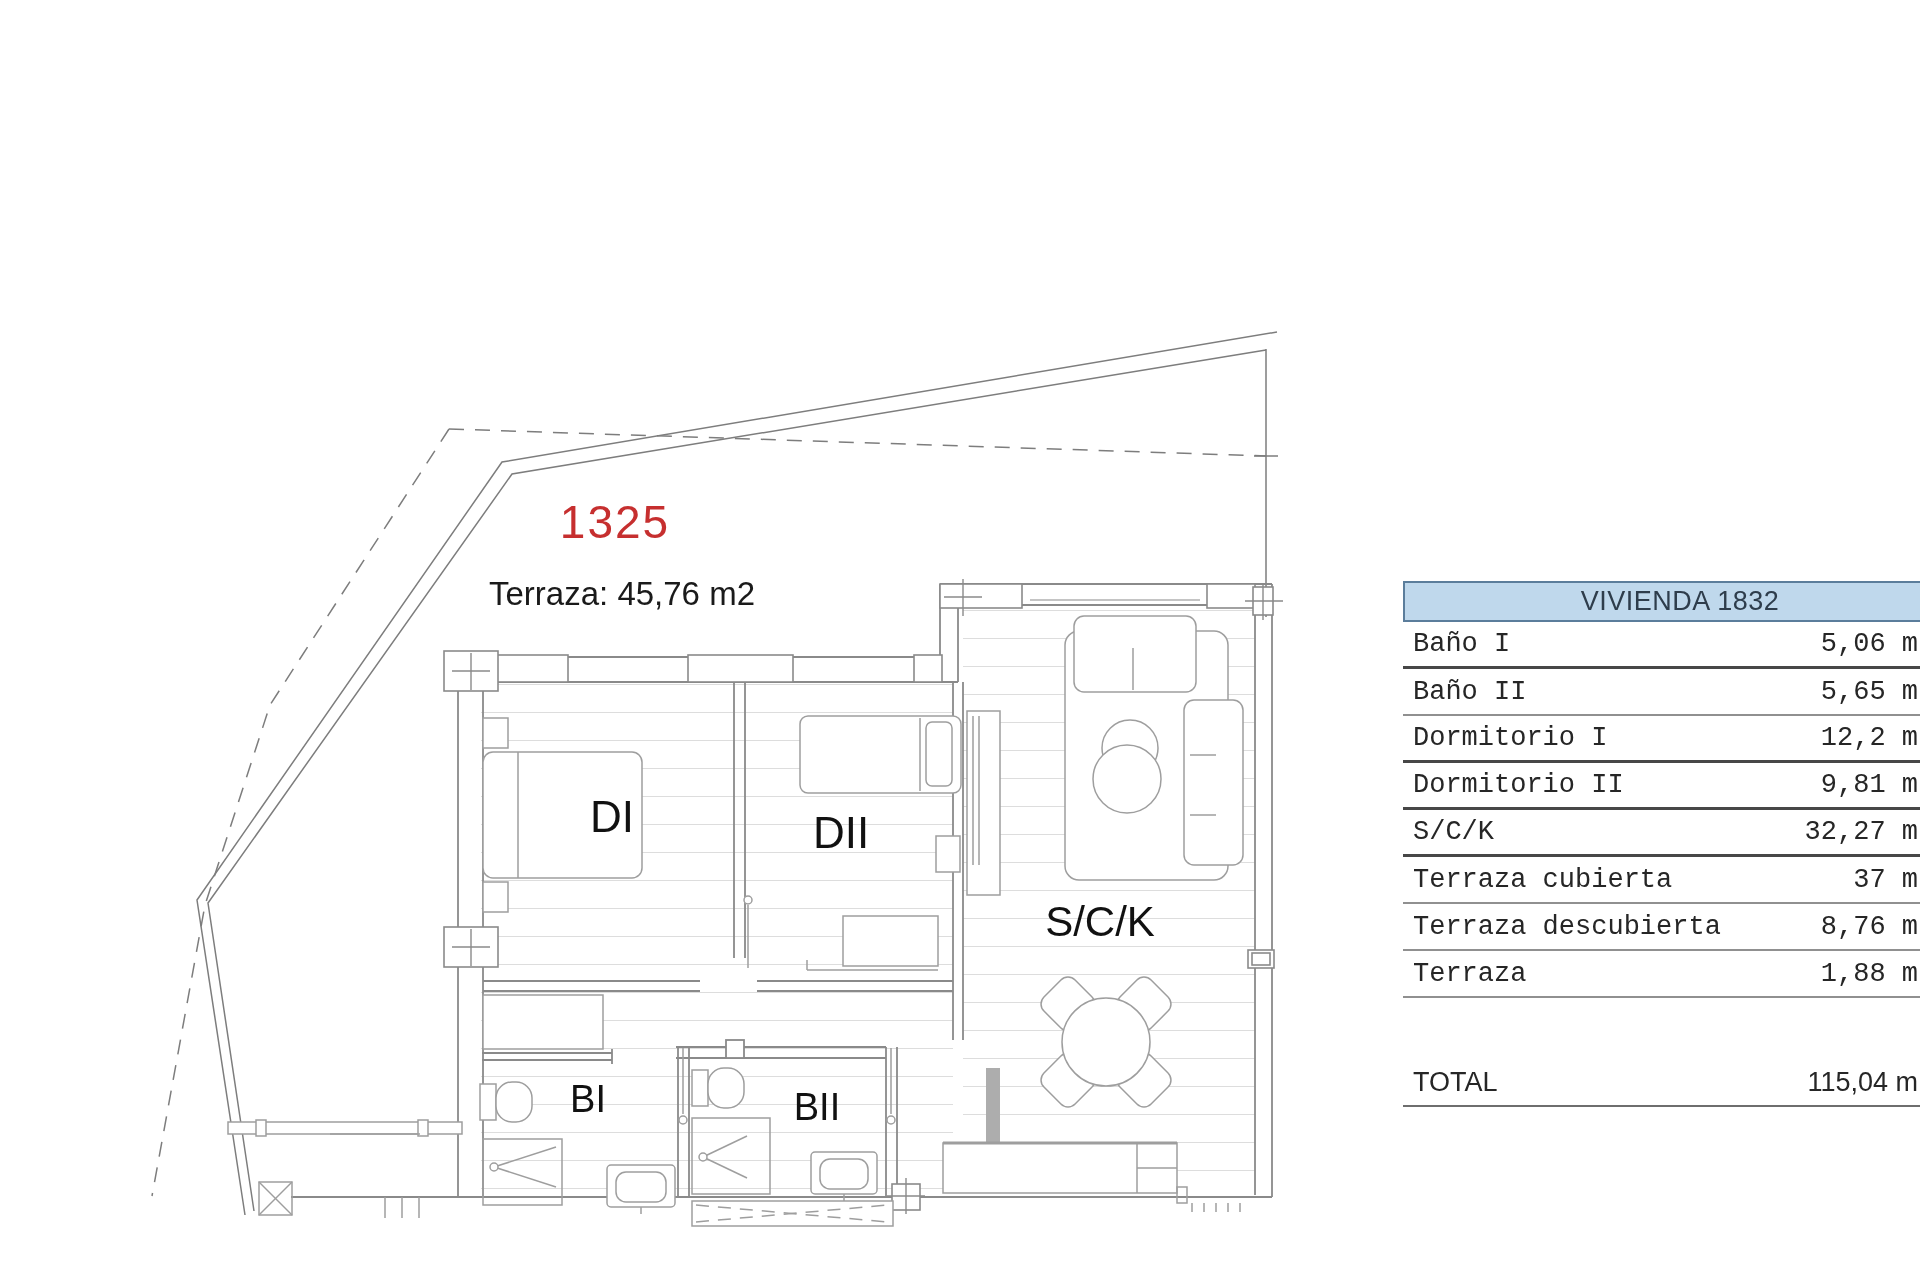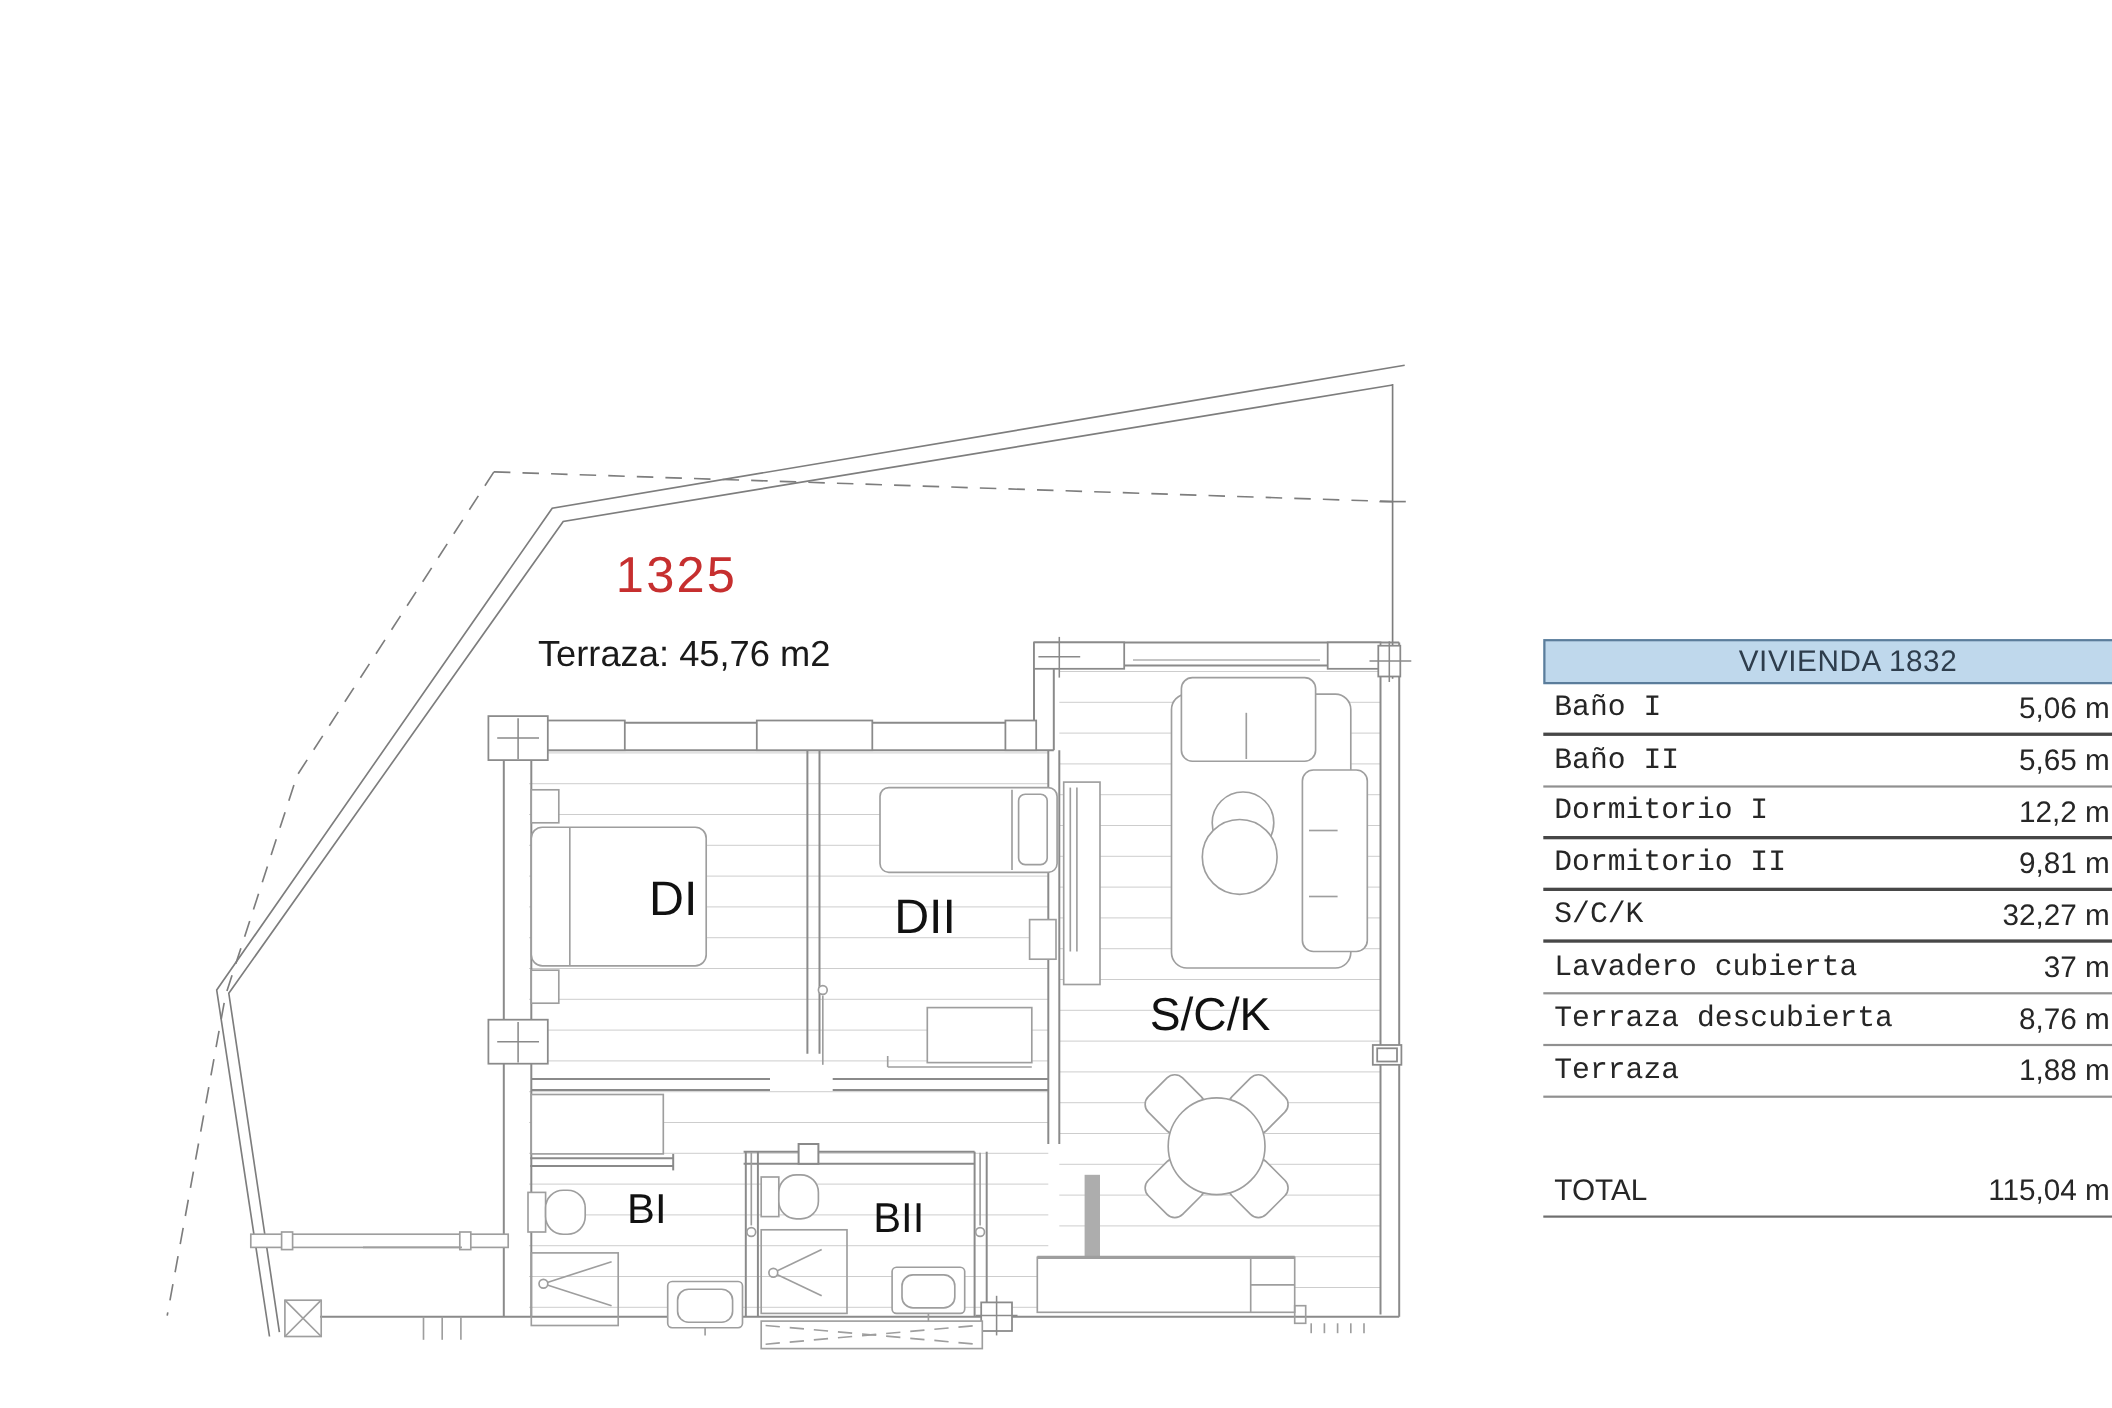--- a/index.html
+++ b/index.html
@@ -24,21 +24,21 @@
   }
   .trow{
     box-sizing:border-box;height:47px;
     display:flex;align-items:center;justify-content:space-between;
     padding:0 39px 0 10px;
     font-size:27px;
   }
   .trow.sep-dark{border-bottom:3px solid #474747;}
   .trow.sep-light{border-bottom:2px solid #909090;}
   .trow .lbl{white-space:nowrap;font-family:Liberation Mono, monospace;}
-  .trow .val{white-space:nowrap;}
+  .trow .val{white-space:nowrap;font-family:Liberation Mono, monospace;}
   .spacer-row{height:61px;}
   .total-row{
     box-sizing:border-box;height:48px;
     display:flex;align-items:center;justify-content:space-between;
     padding:0 39px 0 10px;font-size:27px;
     border-bottom:2px solid #6e6e6e;
   }
 </style>
 </head>
 <body>
@@ -264,21 +264,21 @@
   </div>
   <div class="trow sep-dark">
     <span class="lbl">Dormitorio II</span>
     <span class="val">9,81 m</span>
   </div>
   <div class="trow sep-dark">
     <span class="lbl">S/C/K</span>
     <span class="val">32,27 m</span>
   </div>
   <div class="trow sep-light">
-    <span class="lbl">Lavadero cubierta</span>
+    <span class="lbl">Terraza cubierta</span>
     <span class="val">37 m</span>
   </div>
   <div class="trow sep-light">
     <span class="lbl">Terraza descubierta</span>
     <span class="val">8,76 m</span>
   </div>
   <div class="trow sep-light">
     <span class="lbl">Terraza</span>
     <span class="val">1,88 m</span>
   </div>

